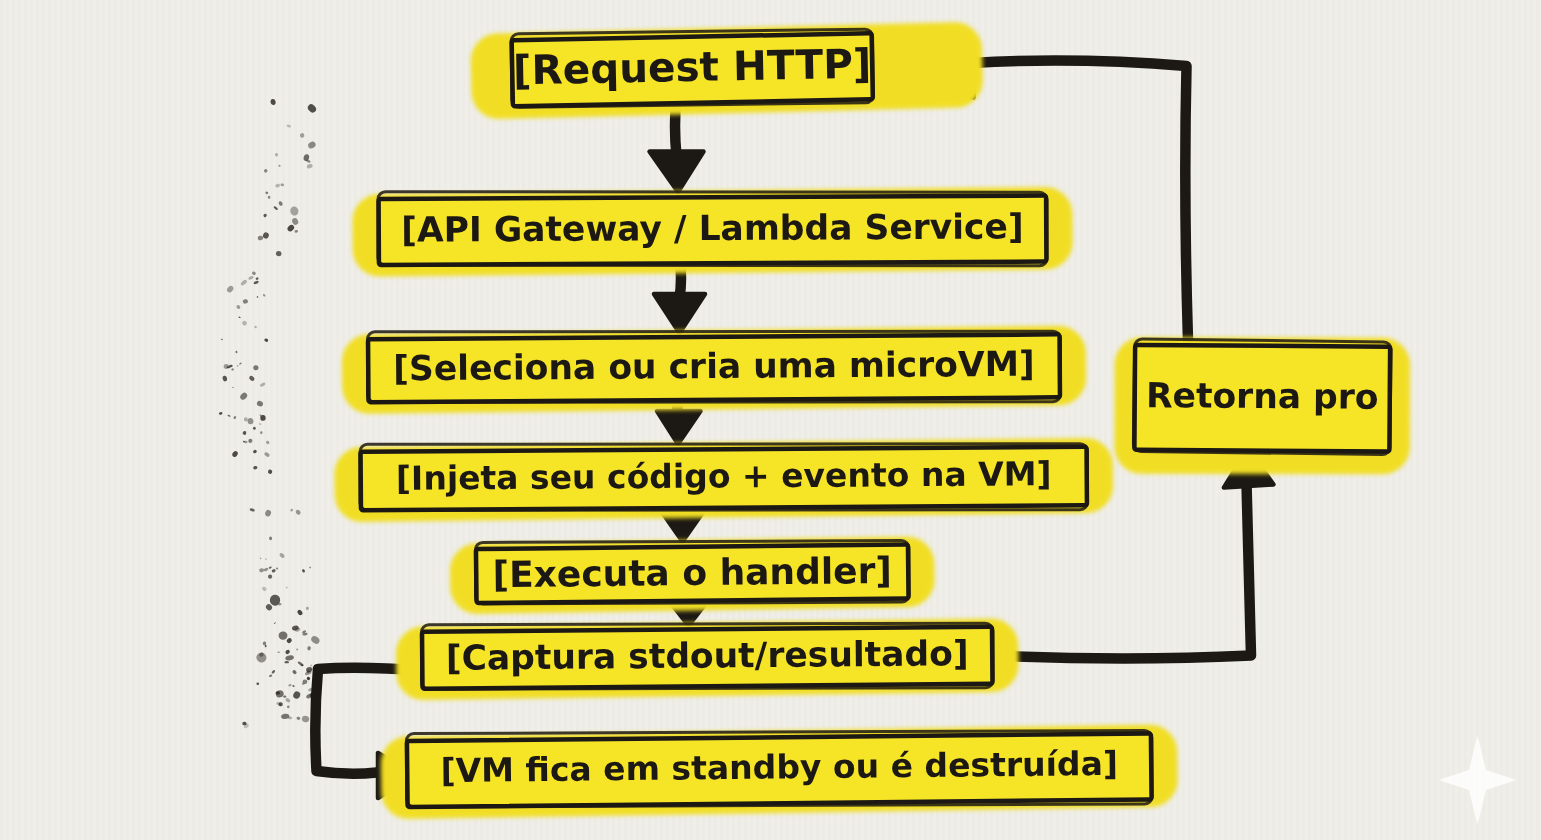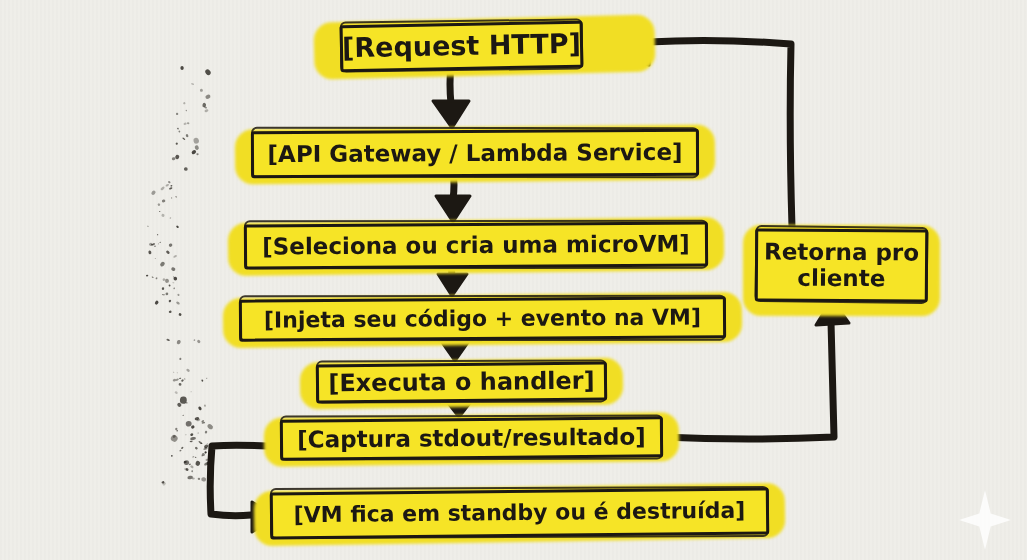--- a/index.html
+++ b/index.html
@@ -288,18 +288,17 @@
     <div class="hl"></div>
     <div class="frame">
       <span class="label">[VM fica em standby ou é destruída]</span>
     </div>
   </div>
 
   <div class="node" style="left:755px;top:229px;width:173px;height:73px;transform:rotate(0.4deg);font-size:23px;">
     <div class="hl hl-retorna"></div>
     <div class="frame">
       <span class="label">Retorna pro</span>
-      <span class="label">cliente</span>
     </div>
   </div>
 
   <div class="sparkle"></div>
 </div>
 
 </body></html>

